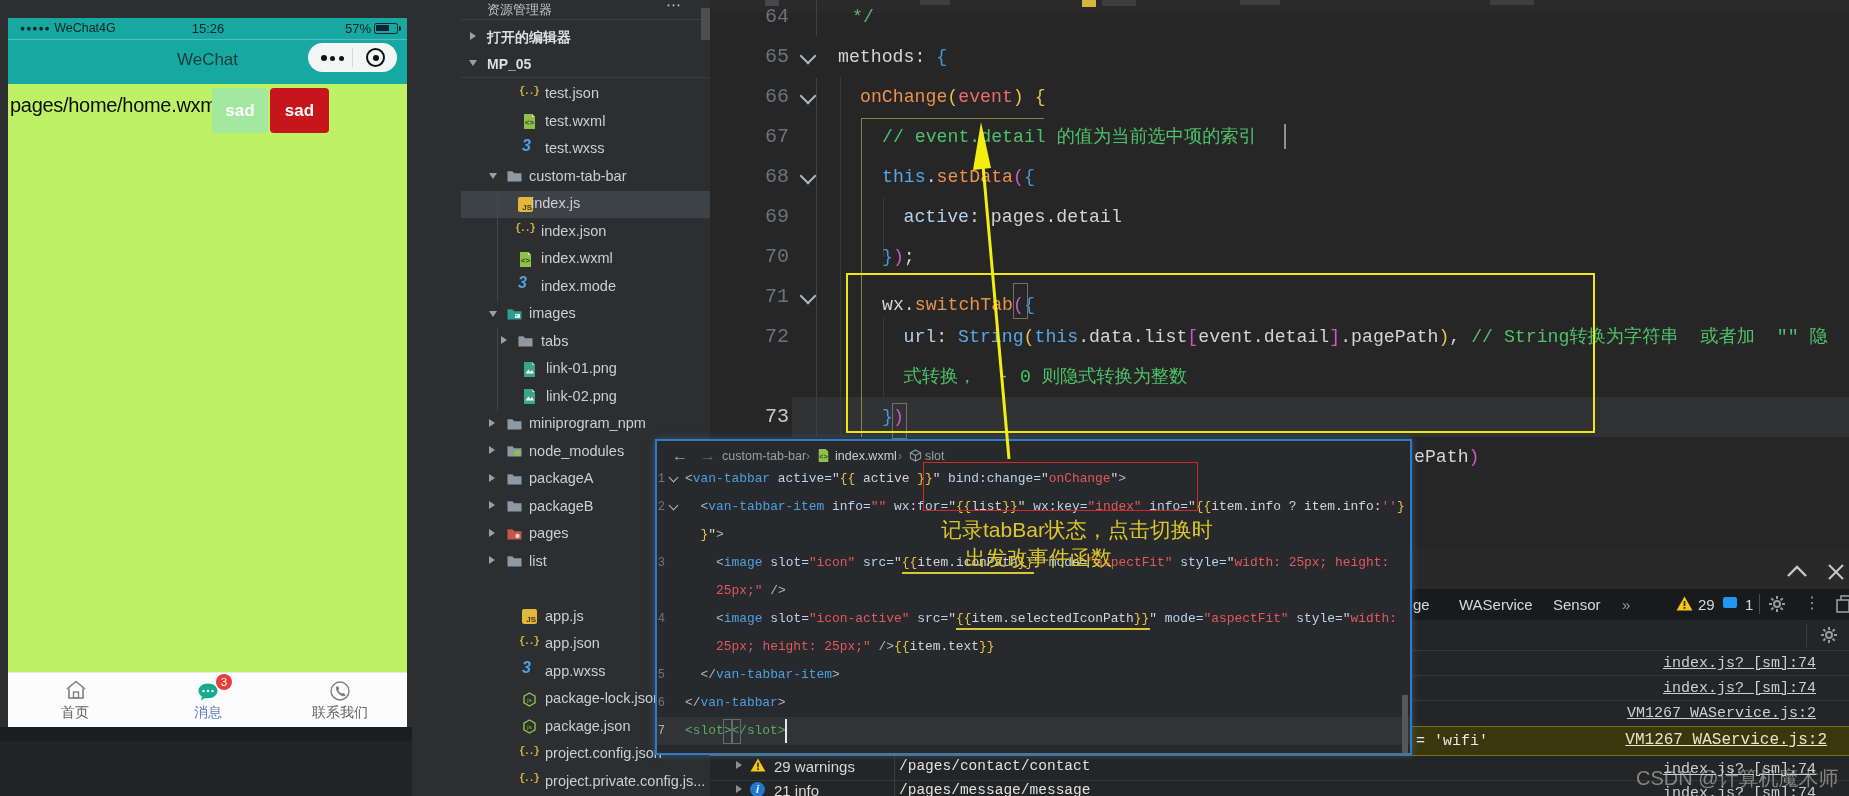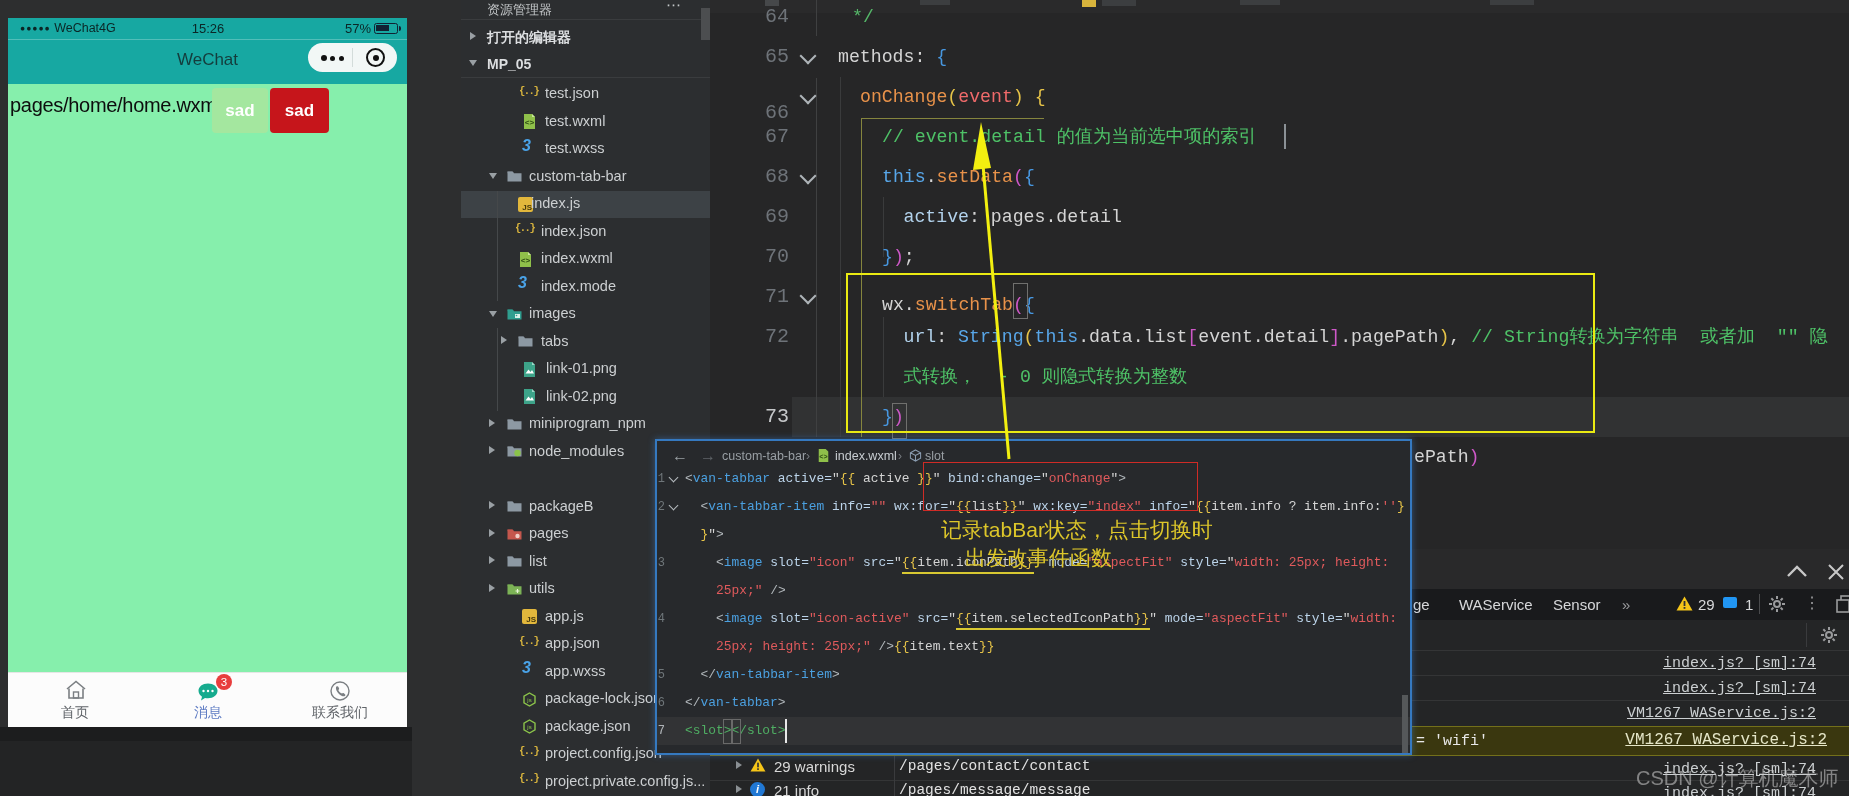--- a/index.html
+++ b/index.html
@@ -21,21 +21,21 @@
 .ficon{position:absolute;top:6px;width:15px;height:15px;}
 .clog{font:15px/1 "Liberation Mono",monospace;color:#ccd0d2;text-decoration:underline;position:absolute;white-space:pre;}
 .gchev{position:absolute;width:10px;height:10px;border-right:2px solid #aeb4b8;border-bottom:2px solid #aeb4b8;transform:rotate(45deg);}
 .pchev{position:absolute;width:6px;height:6px;border-right:1.4px solid #b6bcc0;border-bottom:1.4px solid #b6bcc0;transform:rotate(45deg);}
 .pnum{position:absolute;width:14px;text-align:right;font:12px/28px "Liberation Mono",monospace;color:#6f767a;}
 </style>
 </head>
 <body>
 <div id="root">
 
-<div class="abs" style="left:8px;top:18px;width:399px;height:709px;background:#86efac;">
+<div class="abs" style="left:8px;top:18px;width:399px;height:709px;background:#bef264;">
 
   <div class="abs" style="left:0;top:0;width:399px;height:21px;background:#17a8a2;"></div>
 
   <div class="abs" style="left:0;top:21px;width:399px;height:45px;background:#17a8a2;border-top:1px solid rgba(255,255,255,0.25);box-sizing:border-box;"></div>
   <div class="abs" style="left:12px;top:3px;width:140px;height:16px;color:#0b2626;font-size:12.5px;"><span style="font-size:8.5px;letter-spacing:1px;vertical-align:1.5px;">●●●●●</span> WeChat4G</div>
   <div class="abs" style="left:170px;top:3px;width:60px;text-align:center;color:#0b2626;font-size:13px;">15:26</div>
   <div class="abs" style="left:337px;top:3px;color:#0b2626;font-size:13px;">57%</div>
 
   <div class="abs" style="left:366px;top:5px;width:24px;height:11px;border:1.5px solid #123;border-radius:2.5px;box-sizing:border-box;">
      <div class="abs" style="left:1px;top:1px;width:13px;height:6px;background:#123;"></div>
@@ -191,20 +191,28 @@
       </div>
 <div class="erow" style="top:438.25px">
         <div class="chev r" style="left:28px;top:8px"></div>
         <svg class="ficon" style="left:46px" width="15" height="15" viewBox="0 0 15 15">
           <path d="M0.5 2.5 h5 l1.5 1.8 h7.5 v8.2 h-14 z" fill="#8d99a3"></path>
           <path d="M0.5 2.5 h5 l1.5 1.8 h-6.5 z" fill="#8d99a3" opacity="0.7"></path>
           <circle cx="10.5" cy="9" r="3.2" fill="#8bc34a"></circle>
         </svg>
         <span class="lbl" style="left:68px">node_modules</span>
       </div>
+<div class="erow" style="top:465.75px">
+        <div class="chev r" style="left:28px;top:8px"></div>
+        <svg class="ficon" style="left:46px" width="15" height="15" viewBox="0 0 15 15">
+          <path d="M0.5 2.5 h5 l1.5 1.8 h7.5 v8.2 h-14 z" fill="#8d99a3"></path>
+          <path d="M0.5 2.5 h5 l1.5 1.8 h-6.5 z" fill="#8d99a3" opacity="0.7"></path>
+        </svg>
+        <span class="lbl" style="left:68px">packageA</span>
+      </div>
 <div class="erow" style="top:493.25px">
         <div class="chev r" style="left:28px;top:8px"></div>
         <svg class="ficon" style="left:46px" width="15" height="15" viewBox="0 0 15 15">
           <path d="M0.5 2.5 h5 l1.5 1.8 h7.5 v8.2 h-14 z" fill="#8d99a3"></path>
           <path d="M0.5 2.5 h5 l1.5 1.8 h-6.5 z" fill="#8d99a3" opacity="0.7"></path>
         </svg>
         <span class="lbl" style="left:68px">packageB</span>
       </div>
 <div class="erow" style="top:520.75px">
         <div class="chev r" style="left:28px;top:8px"></div>
@@ -215,29 +223,20 @@
         </svg>
         <span class="lbl" style="left:68px">pages</span>
       </div>
 <div class="erow" style="top:548.25px">
         <div class="chev r" style="left:28px;top:8px"></div>
         <svg class="ficon" style="left:46px" width="15" height="15" viewBox="0 0 15 15">
           <path d="M0.5 2.5 h5 l1.5 1.8 h7.5 v8.2 h-14 z" fill="#8d99a3"></path>
           <path d="M0.5 2.5 h5 l1.5 1.8 h-6.5 z" fill="#8d99a3" opacity="0.7"></path>
         </svg>
         <span class="lbl" style="left:68px">list</span>
-      </div>
-<div class="erow" style="top:575.75px">
-        <div class="chev r" style="left:28px;top:8px"></div>
-        <svg class="ficon" style="left:46px" width="15" height="15" viewBox="0 0 15 15">
-          <path d="M0.5 2.5 h5 l1.5 1.8 h7.5 v8.2 h-14 z" fill="#7cb356"></path>
-          <path d="M0.5 2.5 h5 l1.5 1.8 h-6.5 z" fill="#7cb356" opacity="0.7"></path>
-          <path d="M10.5 7 v4 M8.5 9 h4" stroke="#e8f5d8" stroke-width="1.2"></path>
-        </svg>
-        <span class="lbl" style="left:68px">utils</span>
       </div>
 <div class="erow" style="top:603.25px">
         <span class="ficon" style="left:61px;top:6px;background:#e2b73c;border-radius:2px;width:15px;height:15px;">
           <span style="position:absolute;right:1px;bottom:0px;font:bold 8px 'Liberation Sans';color:#45380c;">JS</span>
         </span>
         <span class="lbl" style="left:84px">app.js</span>
       </div>
 <div class="erow" style="top:630.75px">
         <span class="ficon" style="left:58px;top:3px;color:#d8b43e;font:bold 10.5px/15px 'Liberation Mono',monospace;letter-spacing:-1.5px;">{..}</span>
         <span class="lbl" style="left:84px">app.json</span>
@@ -286,21 +285,21 @@
   <div class="abs" style="left:106px;top:0px;width:1px;height:36px;background:#3f4041;"></div>
   <div class="abs" style="left:106px;top:78px;width:1px;height:359px;background:#3f4041;"></div>
   <div class="abs" style="left:130px;top:77px;width:1px;height:360px;background:#3a3b3c;"></div>
   <div class="abs" style="left:173px;top:197px;width:1px;height:60px;background:#3a3b3c;"></div>
   <div class="abs" style="left:173px;top:317px;width:1px;height:80px;background:#3a3b3c;"></div>
   <div class="abs" style="left:151px;top:118px;width:1px;height:319px;background:#85853e;"></div>
   <div class="abs" style="left:151px;top:118px;width:183px;height:1px;background:#85853e;"></div>
 
   <div class="enum" style="left:35px;top:-3px;">64</div>
   <div class="enum" style="left:35px;top:37px;">65</div>
-  <div class="enum" style="left:35px;top:77px;margin-top:16px;">66</div>
+  <div class="enum" style="left:35px;top:77px;">66</div>
   <div class="enum" style="left:35px;top:117px;">67</div>
   <div class="enum" style="left:35px;top:157px;">68</div>
   <div class="enum" style="left:35px;top:197px;">69</div>
   <div class="enum" style="left:35px;top:237px;">70</div>
   <div class="enum" style="left:35px;top:277px;">71</div>
   <div class="enum" style="left:35px;top:317px;">72</div>
   <div class="enum" style="left:35px;top:397px;color:#c6c8ca;">73</div>
   <div class="gchev" style="left:92px;top:50px;"></div>
   <div class="gchev" style="left:92px;top:90px;"></div>
   <div class="gchev" style="left:92px;top:170px;"></div>

